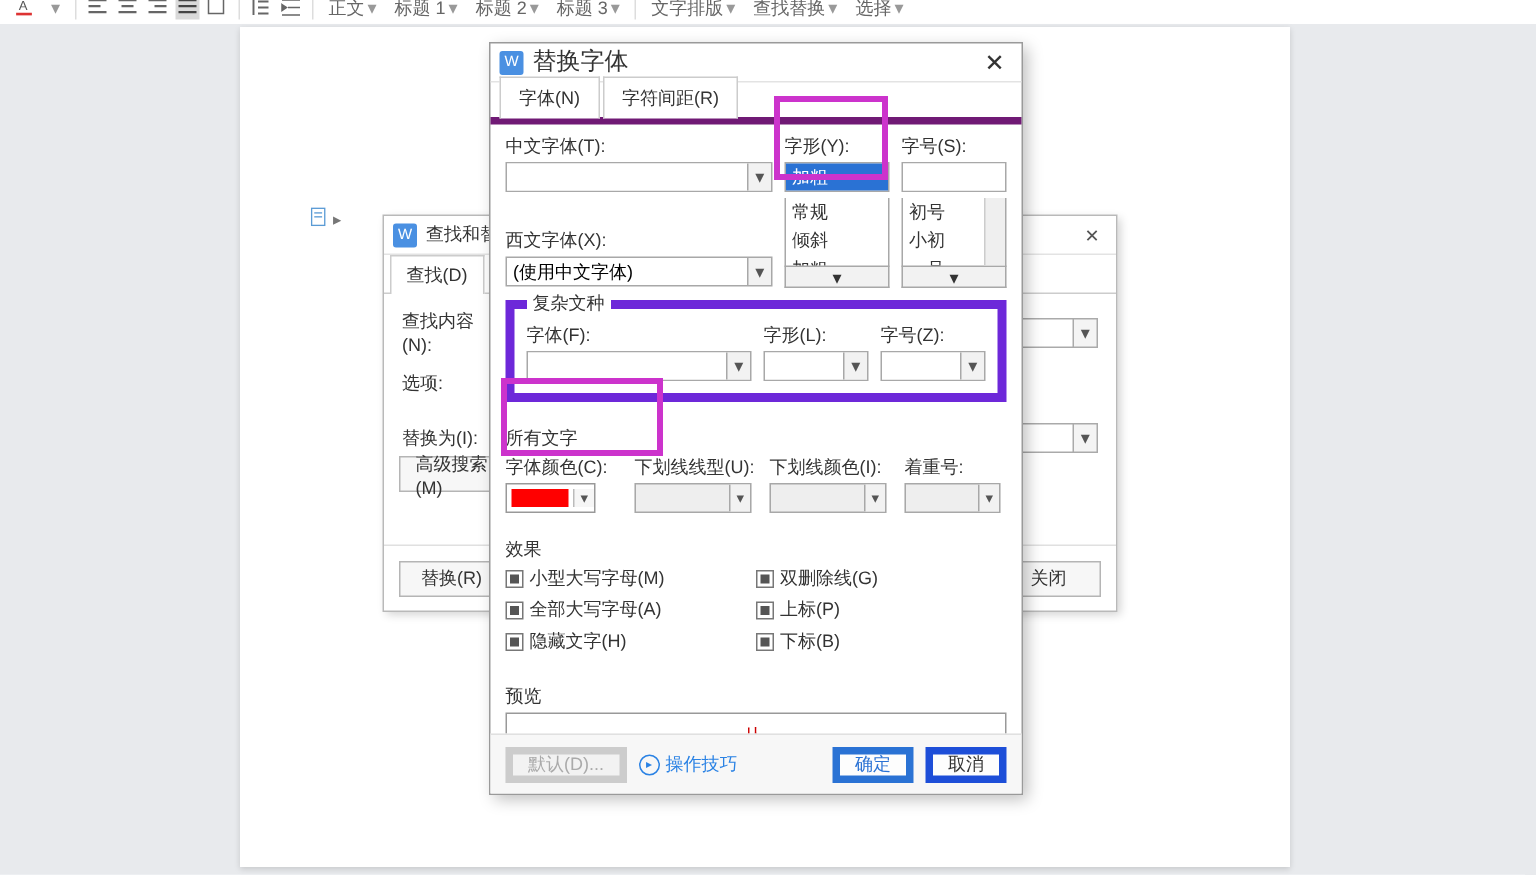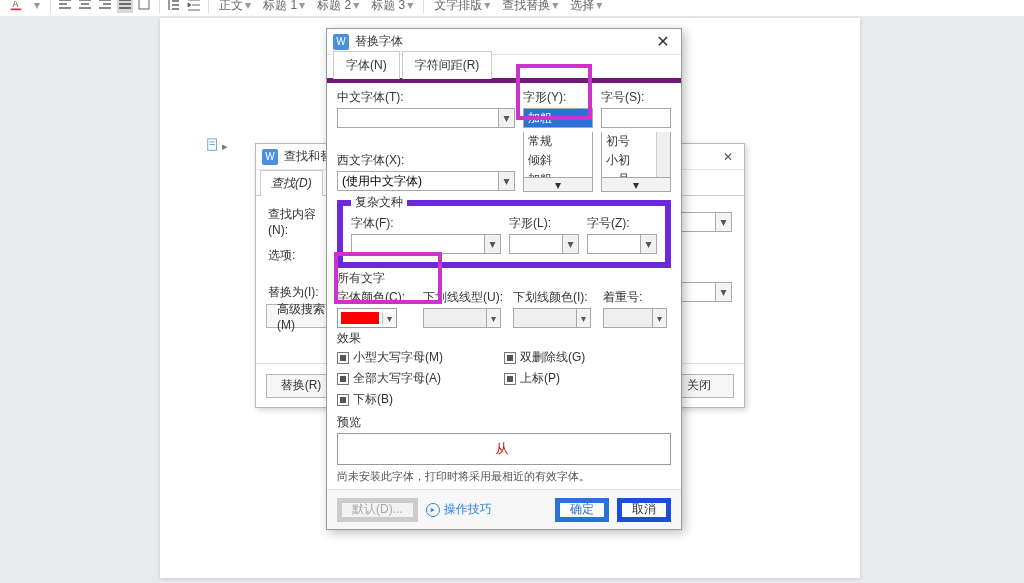--- a/index.html
+++ b/index.html
@@ -20,36 +20,36 @@
   .doc-ico svg{width:14px;height:14px;}
   .arrow-ico{position:absolute;left:222px;top:140px;color:#777;font-size:11px;}
 
   
   .dlg-find{position:absolute;left:255px;top:143px;width:490px;height:265px;background:#fff;border:1px solid #b9b9b9;box-shadow:2px 2px 6px rgba(0,0,0,.18);}
   .dlg-find .titlebar{height:26px;border-bottom:1px solid #e3e3e3;display:flex;align-items:center;padding:0 6px;position:relative;}
   .dlg-find .titlebar .logo{width:16px;height:16px;background:#4a90e2;display:flex;align-items:center;justify-content:center;color:#fff;font-size:10px;border-radius:2px;margin-right:6px;}
   .dlg-find .titlebar .ttl{flex:1;font-size:12px;color:#333;}
   .dlg-find .titlebar .close{width:20px;height:20px;display:flex;align-items:center;justify-content:center;color:#555;cursor:pointer;}
   .dlg-find .tabs{display:flex;border-bottom:1px solid #ccc;padding-left:4px;height:26px;align-items:flex-end;}
-  .dlg-find .tab{border:1px solid #ccc;border-bottom:none;background:#fff;font-size:12px;padding:4px 10px;margin-right:2px;position:relative;top:1px;cursor:pointer;font-style:italic;}
+  .dlg-find .tab{border:1px solid #ccc;border-bottom:none;background:#fff;font-size:12px;padding:4px 10px;margin-right:2px;position:relative;top:1px;cursor:pointer;}
   .dlg-find .body{padding:10px 12px;font-size:12px;color:#333;}
   .dlg-find .row{display:flex;align-items:center;margin-bottom:10px;}
   .dlg-find .lbl{width:64px;}
   .dlg-find input.wide{flex:1;height:20px;border:1px solid #aaa;padding:0 4px;background:#fff;}
   .dlg-find .drop{width:16px;height:20px;border:1px solid #aaa;border-left:none;background:#f4f4f4;display:flex;align-items:center;justify-content:center;color:#555;}
   .dlg-find .btnbar{position:absolute;left:0;bottom:0;right:0;height:44px;border-top:1px solid #e0e0e0;display:flex;align-items:center;gap:8px;padding:0 10px;}
   .dlg-find .btn{height:24px;border:1px solid #b5b5b5;background:#f7f7f7;padding:0 10px;font-size:12px;cursor:pointer;min-width:70px;display:flex;align-items:center;justify-content:center;}
   .tips{color:#2a82e4;display:flex;align-items:center;gap:4px;cursor:pointer;font-size:12px;}
   .tips .circ{width:14px;height:14px;border:1.5px solid #2a82e4;border-radius:50%;display:flex;align-items:center;justify-content:center;font-size:8px;}
 
   
   .dlg-font{position:absolute;left:326px;top:28px;width:356px;height:502px;background:#fff;border:1px solid #9a9a9a;box-shadow:3px 3px 10px rgba(0,0,0,.25);}
   .dlg-font .titlebar{height:26px;border-bottom:1px solid #e3e3e3;display:flex;align-items:center;padding:0 6px;}
   .dlg-font .titlebar .logo{width:16px;height:16px;background:#4a90e2;display:flex;align-items:center;justify-content:center;color:#fff;font-size:10px;border-radius:2px;margin-right:6px;}
-  .dlg-font .titlebar .ttl{flex:1;font-size:12px;color:#333;}
+  .dlg-font .titlebar .ttl{flex:1;font-size:16px;color:#333;}
   .dlg-font .titlebar .close{width:24px;height:22px;display:flex;align-items:center;justify-content:center;color:#333;cursor:pointer;font-size:16px;}
   .dlg-font .tabbar{display:flex;border-bottom:5px solid #701a75;padding-left:6px;height:28px;align-items:flex-end;}
   .dlg-font .tab{border:1px solid #ccc;border-bottom:none;background:#fff;font-size:12px;padding:5px 12px;margin-right:2px;position:relative;top:1px;cursor:pointer;}
   .dlg-font .tab.active{background:#fff;}
   .dlg-font .content{padding:6px 10px;font-size:12px;color:#333;}
   .cols{display:flex;gap:8px;}
   .field{display:flex;flex-direction:column;}
   .field small{font-size:12px;margin-bottom:2px;}
   .combo{display:flex;height:20px;border:1px solid #a8a8a8;background:#fff;}
   .combo input{flex:1;border:none;outline:none;font-size:12px;padding:0 4px;background:#fff;width:100%;}
@@ -63,21 +63,21 @@
   .mini-combo{width:64px;height:20px;border:1px solid #a8a8a8;display:flex;}
   .mini-combo .fill{flex:1;}
   .mini-combo .arr{width:14px;border-left:1px solid #a8a8a8;background:#f2f2f2;display:flex;align-items:center;justify-content:center;color:#555;font-size:10px;}
   .color-combo{width:60px;height:20px;border:1px solid #999;display:flex;align-items:center;background:#fff;}
   .color-swatch{flex:1;height:12px;margin:0 3px;background:#ff0000;}
   .color-combo .arr{width:14px;border-left:1px solid #bbb;background:#f6f6f6;display:flex;align-items:center;justify-content:center;color:#555;font-size:10px;}
   .check-row{display:flex;flex-wrap:wrap;}
   .check-row label{width:50%;display:flex;align-items:center;gap:4px;margin-bottom:4px;font-size:12px;}
   .chk{width:12px;height:12px;border:1px solid #777;background:#fff;display:inline-block;position:relative;}
   .chk.ind::after{content:"";position:absolute;left:2px;top:2px;right:2px;bottom:2px;background:#555;}
-  .section-title{margin:2px 0 2px 0;}
+  .section-title{margin:16px 0 2px 0;}
   .preview{border:1px solid #999;height:32px;margin:2px 0 4px 0;display:flex;align-items:center;justify-content:center;font-size:13px;color:#c00;letter-spacing:4px;}
   .footnote{font-size:11px;color:#555;margin:4px 0 6px 0;}
   .dlg-font .bottom{position:absolute;left:0;bottom:0;right:0;height:40px;border-top:1px solid #e0e0e0;background:#f7f7f7;display:flex;align-items:center;padding:0 10px;gap:8px;}
   .dlg-font .bottom .btn{height:24px;border:5px solid #1d4ed8;background:#fdfdfd;padding:0 10px;font-size:12px;cursor:pointer;min-width:54px;display:flex;align-items:center;justify-content:center;}
   .dlg-font .bottom .btn.disabled{color:#aaa;border-color:#ccc;background:#f2f2f2;cursor:default;}
   .dlg-font .bottom .btn.primary{border-color:#2a72d4;color:#2a72d4;}
   .spacer{flex:1;}
 
   
   .hl{position:absolute;border:4px solid #cc33cc;pointer-events:none;}
@@ -324,20 +324,24 @@
       <label>
           <span class="chk ind"></span>
           <span>全部大写字母(A)</span>
         </label>
       <label>
           <span class="chk ind"></span>
           <span>上标(P)</span>
         </label>
       <label>
           <span class="chk ind"></span>
+          <span>隐藏文字(H)</span>
+        </label>
+      <label>
+          <span class="chk ind"></span>
           <span>下标(B)</span>
         </label>
     </div>
 
     <div class="section-title">预览</div>
     <div class="preview">从</div>
     <div class="footnote">尚未安装此字体，打印时将采用最相近的有效字体。</div>
   </div>
 
   <div class="bottom">

